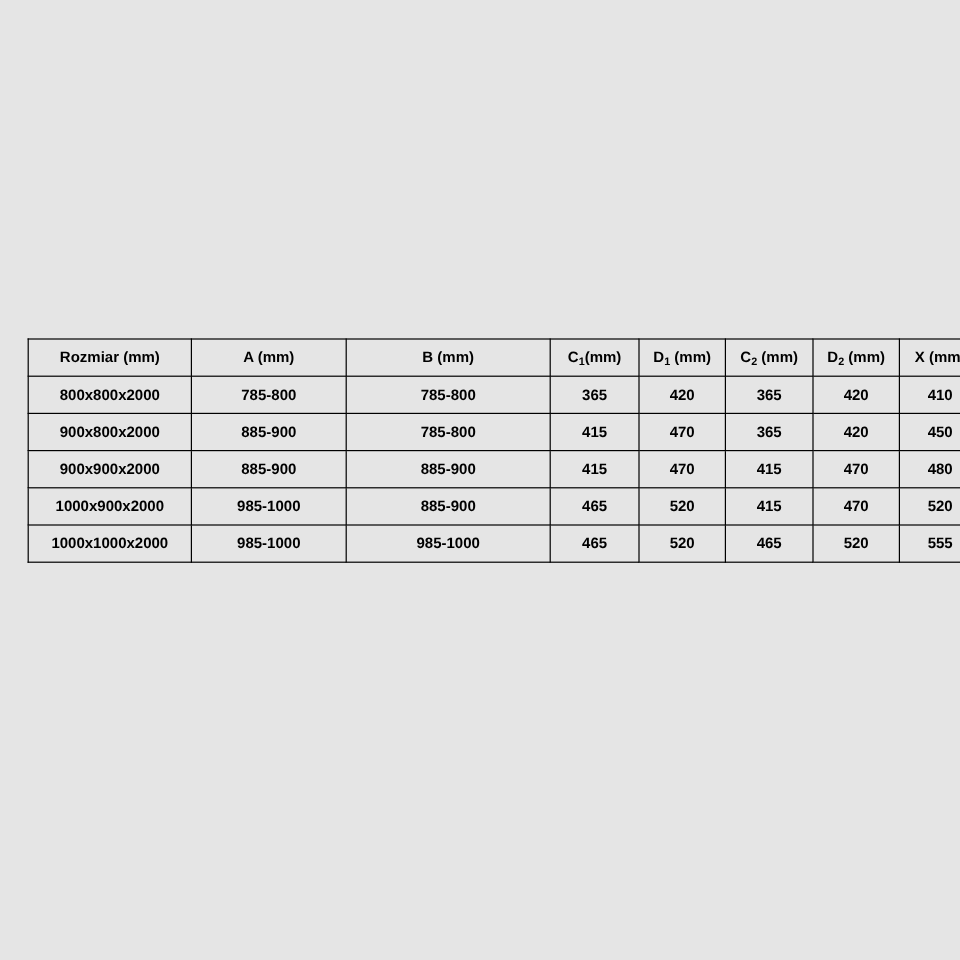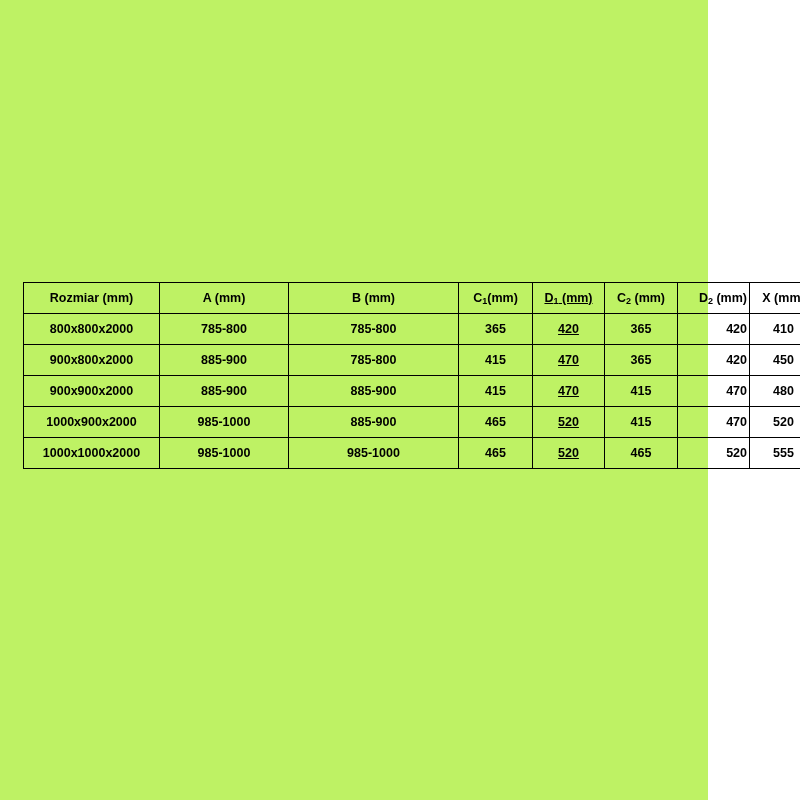--- a/index.html
+++ b/index.html
@@ -5,23 +5,23 @@
   html, body {
     margin: 0;
     padding: 0;
     width: 800px;
     height: 800px;
     background: #ffffff;
     font-family: "Liberation Sans", sans-serif;
   }
   .page {
     position: relative;
-    width: 708px;
+    width: 800px;
     height: 800px;
-    background: #bef264;
+    background: #e5e5e5;
   }
   .table-wrap {
     position: absolute;
     left: 23px;
     top: 282px;
     width: 754px;
   }
   table.spec {
     border-collapse: collapse;
     width: 754px;
@@ -53,30 +53,28 @@
     width: 165px;
     margin-left: 22px;
   }
   table.spec th.col-c1,
   table.spec td.col-c1 {
     width: 69px;
   }
   table.spec th.col-d1,
   table.spec td.col-d1 {
     width: 67px;
-    text-decoration: underline;
   }
   table.spec th.col-c2,
   table.spec td.col-c2 {
     width: 68px;
   }
   table.spec th.col-d2,
   table.spec td.col-d2 {
     width: 67px;
-    text-align: right;
   }
   table.spec th.col-x,
   table.spec td.col-x {
     width: 63px;
   }
   sub {
     font-size: 9px;
     vertical-align: baseline;
     position: relative;
     bottom: -2px;

